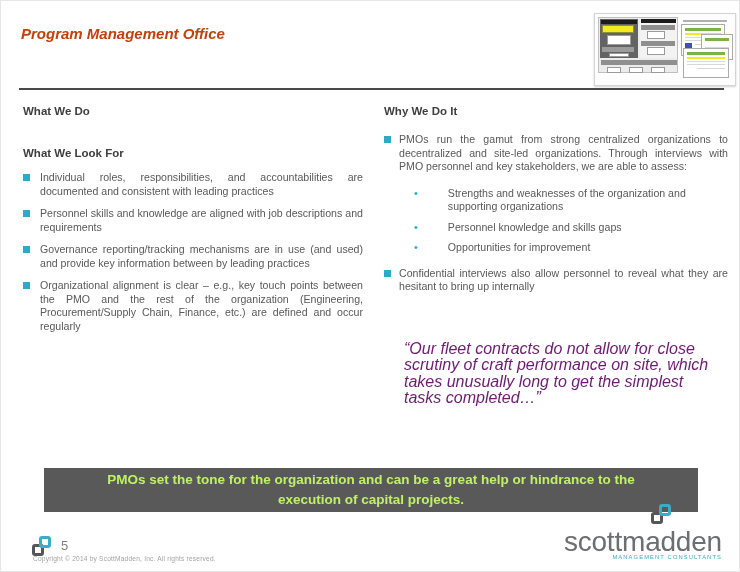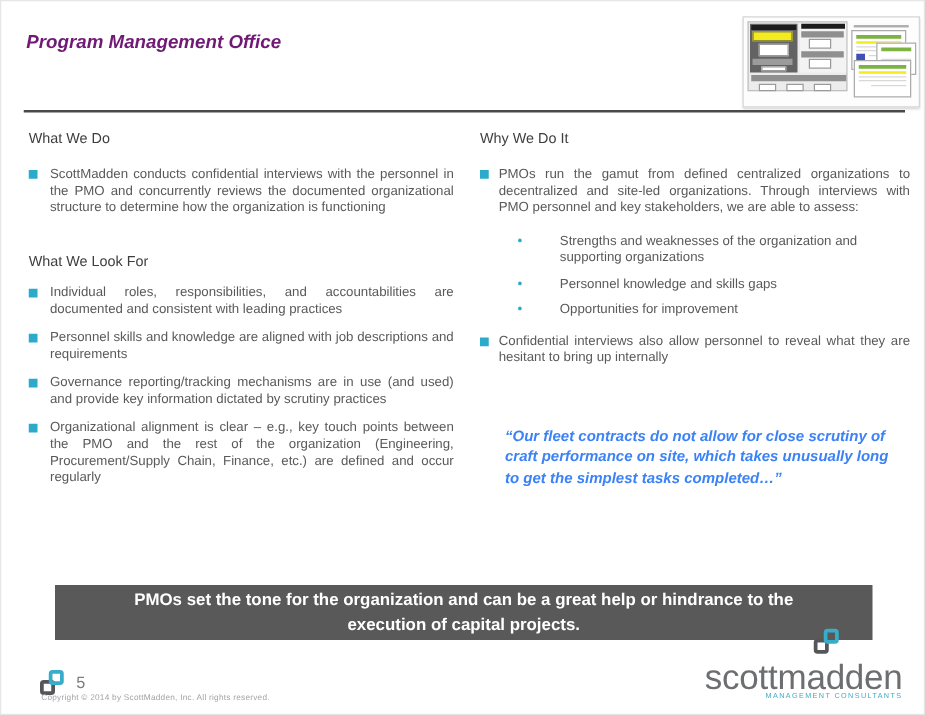--- a/index.html
+++ b/index.html
@@ -5,62 +5,62 @@
   * { box-sizing: border-box; margin: 0; padding: 0; }
   html,body { background:#fff; }
   .slide {
     position: relative; width: 740px; height: 572px;
     background: #ffffff; border: 1px solid #e6e6e6; overflow: hidden;
     font-family: "Liberation Sans", sans-serif; color: #595959;
   }
   
   .kicker {
     position: absolute; left: 20px; top: 24px;
-    font-size: 15px; font-weight: bold; font-style: italic; color: #701a75;
+    font-size: 15px; font-weight: bold; font-style: italic; color: #c2410c;
   }
   .title {
     position: absolute; left: 19px; top: 48px;
     font-size: 25px; font-weight: bold; color: #4d4d4d; letter-spacing: -0.3px;
   }
   .title-rule {
     position: absolute; left: 18px; right: 15px; top: 87px;
     height: 2px; background: #4a4a4a;
   }
   
   .col { position: absolute; top: 98px; }
   .col-left  { left: 22px;  width: 340px; }
   .col-right { left: 383px; width: 344px; }
-  .col h3 { font-size: 11.5px; font-weight: normal; color: #3e3e3e; padding-top: 6px; }
+  .col h3 { font-size: 11.5px; font-weight: bold; color: #3e3e3e; padding-top: 6px; }
   .col h3.sec2 { margin-top: 30px; padding-top: 0; }
   .bullet { display: flex; margin-top: 16px; }
   .bullet.tight { margin-top: 9px; }
   .bullet.med { margin-top: 12px; }
   .sq {
     flex: 0 0 auto; width: 7px; height: 7px; margin-top: 3px; margin-right: 10px;
     background: #2babc9;
   }
   .col-right .sq { margin-right: 8px; }
   .bullet p {
     font-size: 10.6px; line-height: 13.5px; color: #595959; text-align: justify;
   }
   .subbullet { display: flex; margin-left: 30px; margin-top: 13px; }
   .subbullet.tight { margin-top: 7px; }
   .dot { flex: 0 0 auto; color: #2babc9; font-size: 11px; line-height: 13.5px; margin-right: 10px; }
   .subbullet p { font-size: 10.6px; line-height: 13.5px; color: #595959; margin-left: 20px; }
   .quote {
     margin-top: 47px; margin-left: 20px; width: 314px;
-    font-size: 12px; font-style: italic; color: #3b82f6; line-height: 16.5px; font-weight: bold;
+    font-size: 16px; font-style: italic; color: #701a75; line-height: 16.5px;
   }
   
   .banner {
     position: absolute; left: 43px; top: 467px; width: 654px; height: 44px;
     background: #595959; display: flex; align-items: center; justify-content: center;
     text-align: center; padding: 0 30px;
   }
-  .banner p { color: #ffffff; font-size: 13.5px; font-weight: bold; line-height: 20px; }
+  .banner p { color: #bef264; font-size: 13.5px; font-weight: bold; line-height: 20px; }
   .footer-mark { position: absolute; left: 31px; top: 535px; width: 24px; height: 23px; }
   .footer-mark .g { left: 0; top: 8px; width: 12px; height: 12px; border: 3px solid #54565a; }
   .footer-mark .t { left: 7px; top: 0; width: 12px; height: 12px; border: 3px solid #38adc9; }
   .pagenum { position: absolute; left: 60px; top: 537px; font-size: 13px; color: #7f7f7f; }
   .copyright { position: absolute; left: 32px; top: 554px; font-size: 6.6px; color: #a3a3a3; letter-spacing: 0.2px; }
   
   .logo { position: absolute; right: 17px; bottom: 11px; text-align: right; }
   .logo-mark { position: relative; display: inline-block; width: 25px; height: 24px; margin-right: 46px; margin-bottom: 1px; }
   .logo-mark .g { position: absolute; left: 0; top: 8px; width: 12px; height: 12px; border: 3.5px solid #54565a; border-radius: 3px; }
   .logo-mark .t { position: absolute; left: 8px; top: 0; width: 12px; height: 12px; border: 3.5px solid #38adc9; border-radius: 3px; }
@@ -148,49 +148,45 @@
       <div class="t-green"></div>
       <div class="t-ystripe"></div>
       <div class="t-line1"></div>
       <div class="t-line2"></div>
       <div class="t-line3"></div>
     </div>
   </div>
 
   <div class="col col-left">
     <h3>What We Do</h3>
-    <div class="bullet">
-      <span class="sq"></span>
-      <p>ScottMadden conducts confidential interviews with the personnel in the PMO and concurrently reviews the documented organizational structure to determine how the organization is functioning</p>
-    </div>
 
     <h3 class="sec2">What We Look For</h3>
     <div class="bullet med">
       <span class="sq"></span>
       <p>Individual roles, responsibilities, and accountabilities are documented and consistent with leading practices</p>
     </div>
     <div class="bullet tight">
       <span class="sq"></span>
       <p>Personnel skills and knowledge are aligned with job descriptions and requirements</p>
     </div>
     <div class="bullet tight">
       <span class="sq"></span>
-      <p>Governance reporting/tracking mechanisms are in use (and used) and provide key information dictated by scrutiny practices</p>
+      <p>Governance reporting/tracking mechanisms are in use (and used) and provide key information between by leading practices</p>
     </div>
     <div class="bullet tight">
       <span class="sq"></span>
       <p>Organizational alignment is clear – e.g., key touch points between the PMO and the rest of the organization (Engineering, Procurement/Supply Chain, Finance, etc.) are defined and occur regularly</p>
     </div>
   </div>
 
   <div class="col col-right">
     <h3>Why We Do It</h3>
     <div class="bullet">
       <span class="sq"></span>
-      <p>PMOs run the gamut from defined centralized organizations to decentralized and site-led organizations. Through interviews with PMO personnel and key stakeholders, we are able to assess:</p>
+      <p>PMOs run the gamut from strong centralized organizations to decentralized and site-led organizations. Through interviews with PMO personnel and key stakeholders, we are able to assess:</p>
     </div>
     <div class="subbullet">
       <span class="dot">•</span>
       <p>Strengths and weaknesses of the organization and supporting organizations</p>
     </div>
     <div class="subbullet tight">
       <span class="dot">•</span>
       <p>Personnel knowledge and skills gaps</p>
     </div>
     <div class="subbullet tight">

